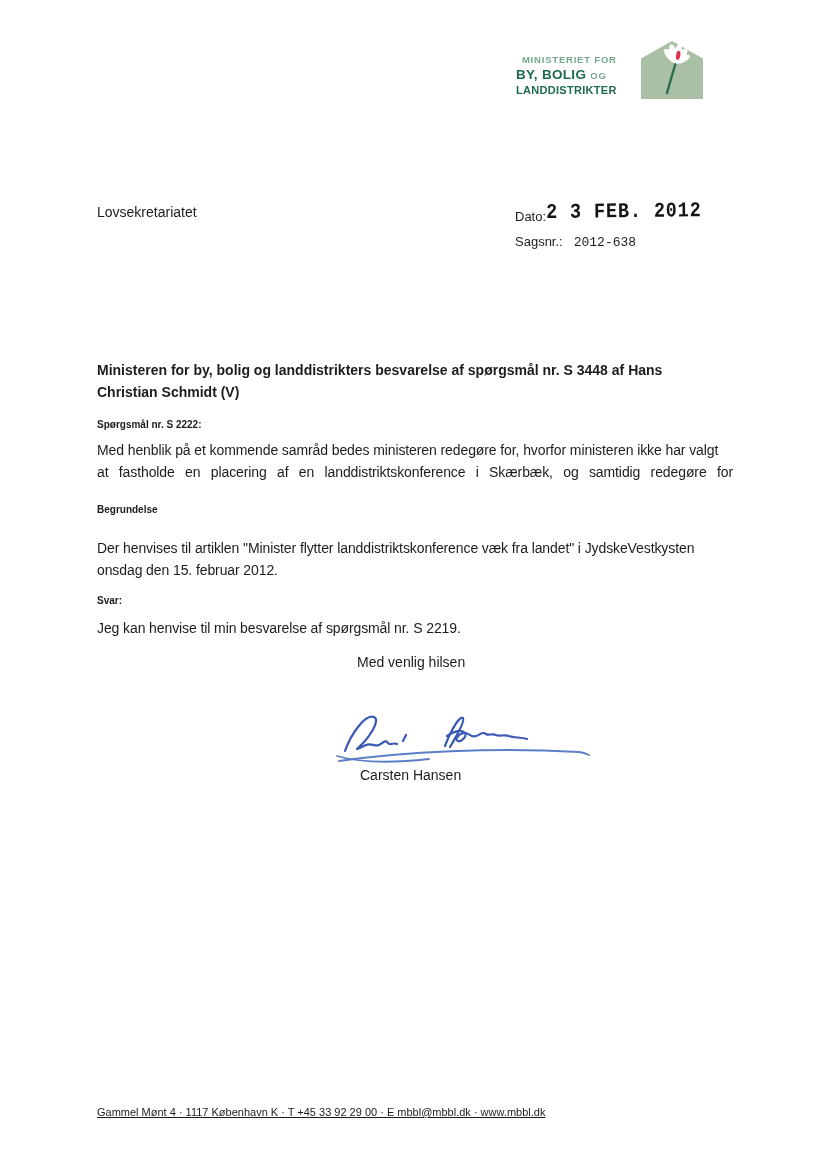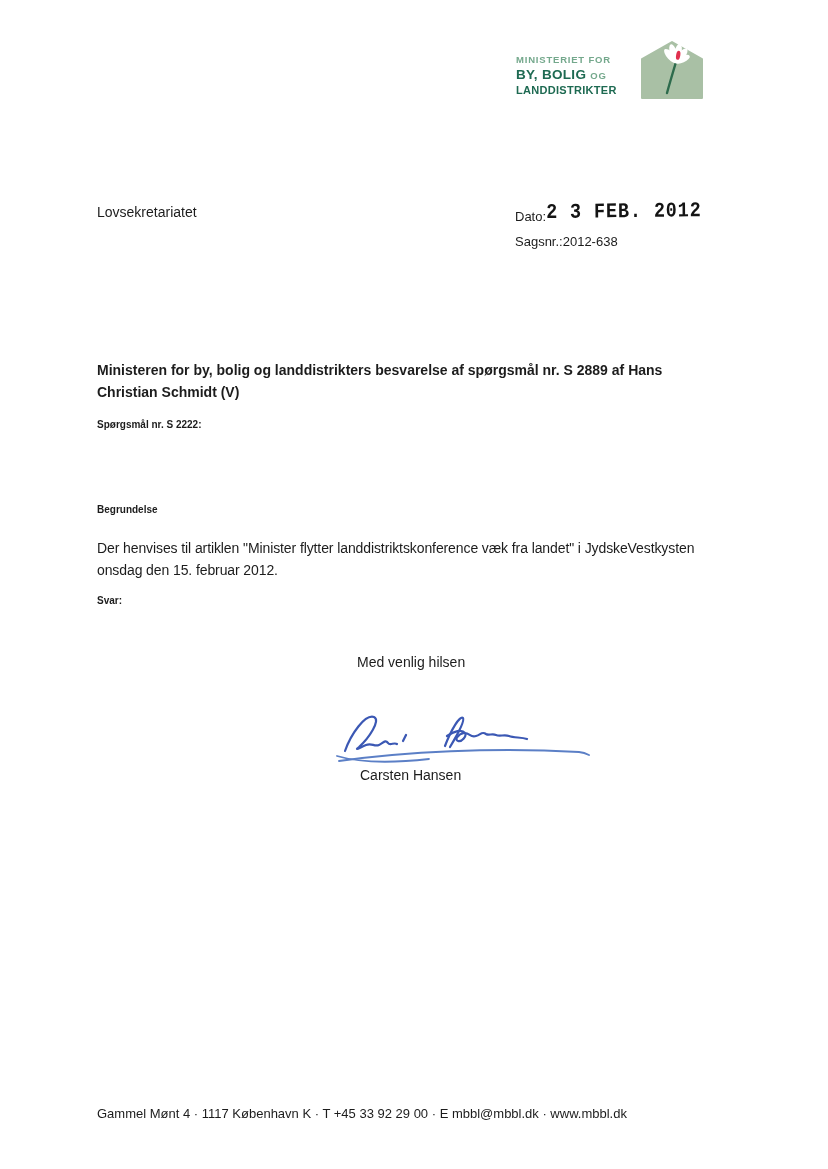--- a/index.html
+++ b/index.html
@@ -17,56 +17,56 @@
     position:relative;
     width:828px;height:1169px;
     margin:0 auto;
     background:#ffffff;
     font-family:"Liberation Sans", sans-serif;
     color:var(--ink);
     overflow:hidden;
   }
   
   .logo-text{position:absolute;left:516px;top:55px;line-height:1;}
-  .logo-line1{font-size:9.5px;font-weight:bold;letter-spacing:0.8px;color:var(--light-green);}
+  .logo-line1{font-size:9.5px;font-weight:bold;letter-spacing:0.8px;color:var(--light-green);text-align:right;}
   .logo-line2{margin-top:3px;font-size:13.5px;font-weight:800;color:var(--dark-green);letter-spacing:0.3px;}
   .logo-line2 .og{font-size:9.5px;font-weight:bold;color:var(--light-green);letter-spacing:0.8px;}
   .logo-line3{margin-top:4px;font-size:11px;font-weight:700;color:var(--dark-green);letter-spacing:0.3px;}
   .house-svg{position:absolute;left:640px;top:40px;}
   
   .department{position:absolute;left:97px;top:204px;font-size:14px;}
   .date-label{position:absolute;left:515px;top:209px;font-size:13px;}
   .date-stamp{
     position:absolute;left:546px;top:201px;
     font-family:"Liberation Mono", monospace;
     font-weight:bold;font-size:21px;letter-spacing:1px;
     color:#141414;white-space:nowrap;
     transform:scaleX(0.88) rotate(-0.6deg);
     transform-origin:left top;
   }
   .case-line{position:absolute;left:515px;top:234px;font-size:13px;}
-  .case-line .num{margin-left:0;}
+  .case-line .num{margin-left:11px;font-family:Liberation Mono, monospace;}
   
   .doc-title{position:absolute;left:97px;top:359px;width:660px;font-size:14px;font-weight:bold;line-height:22px;}
   .heading{position:absolute;left:97px;font-size:10px;font-weight:bold;}
   .q-heading{top:419px;}
   .b-heading{top:504px;}
   .s-heading{top:595px;}
   .para{position:absolute;left:97px;width:636px;font-size:14px;line-height:22px;letter-spacing:-0.1px;}
   .q-para{top:439px;}
   .b-para{top:537px;}
   .s-para{top:617px;}
   .line{white-space:nowrap;}
   .line-justify{white-space:normal;text-align:justify;text-align-last:justify;}
   
   .salutation{position:absolute;left:357px;top:654px;font-size:14px;}
   .signature-svg{position:absolute;left:333px;top:704px;}
   .signer-name{position:absolute;left:360px;top:767px;font-size:14px;}
   
-  .footer{position:absolute;left:97px;top:1106px;font-size:13px;white-space:nowrap;}
+  .footer{position:absolute;left:97px;top:1106px;font-size:11px;white-space:nowrap;text-decoration:underline;}
 </style>
 </head>
 <body>
 
 <div class="page">
 
   <div class="logo-text">
     <div class="logo-line1">MINISTERIET FOR</div>
     <div class="logo-line2">
       <span>BY, BOLIG</span>
@@ -88,35 +88,40 @@
   </svg>
 
   <div class="department">Lovsekretariatet</div>
   <div class="date-label">Dato:</div>
   <div class="date-stamp">2 3 FEB. 2012</div>
   <div class="case-line">
     <span>Sagsnr.:</span><span class="num">2012-638</span>
   </div>
 
   <div class="doc-title">
-    <div class="line">Ministeren for by, bolig og landdistrikters besvarelse af spørgsmål nr. S 2889 af Hans</div>
+    <div class="line">Ministeren for by, bolig og landdistrikters besvarelse af spørgsmål nr. S 3448 af Hans</div>
     <div class="line">Christian Schmidt (V)</div>
   </div>
 
   <div class="heading q-heading">Spørgsmål nr. S 2222:</div>
   <div class="para q-para">
+    <div class="line">Med henblik på et kommende samråd bedes ministeren redegøre for, hvorfor ministeren ikke har valgt</div>
+    <div class="line-justify">at fastholde en placering af en landdistriktskonference i Skærbæk, og samtidig redegøre for</div>
   </div>
 
   <div class="heading b-heading">Begrundelse</div>
   <div class="para b-para">
     <div class="line">Der henvises til artiklen "Minister flytter landdistriktskonference væk fra landet" i JydskeVestkysten</div>
     <div class="line">onsdag den 15. februar 2012.</div>
   </div>
 
   <div class="heading s-heading">Svar:</div>
+  <div class="para s-para">
+    <div class="line">Jeg kan henvise til min besvarelse af spørgsmål nr. S 2219.</div>
+  </div>
 
   <div class="salutation">Med venlig hilsen</div>
   <svg class="signature-svg" width="262" height="66" viewBox="0 0 262 66">
     <g fill="none" stroke="var(--signature-blue)" stroke-width="2.2" stroke-linecap="round">
       <path d="M12,47 C18,30 32,10 41,13 C48,16 36,34 26,43 C21,47 26,44 33,41 C39,38.5 41,43 46,41 C50,39.5 52,35 55,39 C57,42 61,38 64,40"></path>
       <path d="M70,37 C71,35 72,33 73,31"></path>
       <path d="M112,42 C118,26 127,11 130,14 C132,17 123,33 117,43"></path>
       <path d="M114,32 C121,27 129,25 132,29 C134,32 129,38 125,37 C121,36 125,30 131,29 C137,28.5 137,34 143,32 C148,30.5 149,27 153,30 C156,32 159,29 163,31 C167,33 171,30 176,32 C181,34 188,33 194,35"></path>
     </g>
     <g fill="none" stroke="var(--signature-light-blue)" stroke-width="1.8" stroke-linecap="round">

